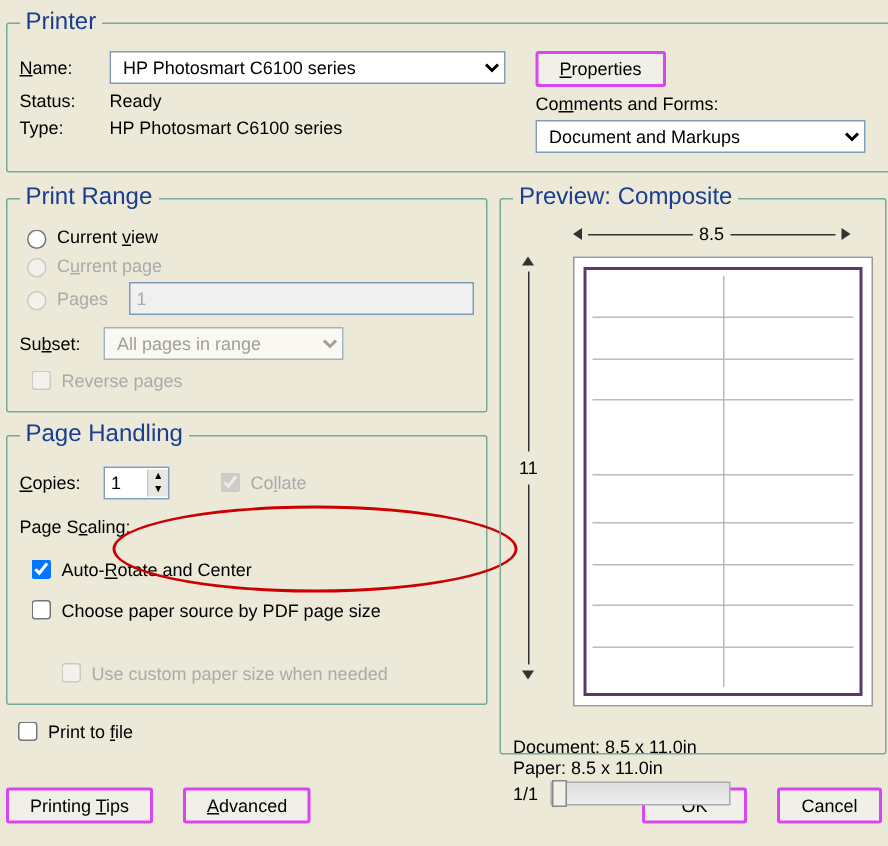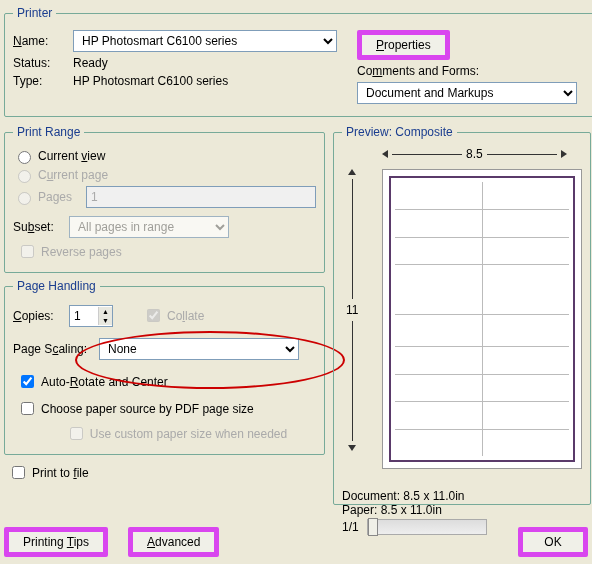--- a/index.html
+++ b/index.html
@@ -1,30 +1,30 @@
 <!DOCTYPE html>
 <html><head>
 <meta charset="utf-8">
 <style>
 * { box-sizing: border-box; font-family: "Segoe UI", Tahoma, sans-serif; font-size: 12px; }
 body { margin: 0; padding: 4px; background: #ece9d8; width: 592px; height: 564px; }
 
 fieldset { border: 1px solid #7a9; border-radius: 2px; margin: 2px 0 6px 0; padding: 6px 8px 8px 8px; position: relative; }
-fieldset legend { color: #1a3d8f; padding: 0 4px; font-size: 12px; }
+fieldset legend { color: #1a3d8f; padding: 0 4px; font-size: 16px; }
 
 .row { display: flex; align-items: center; margin: 4px 0; }
 .label { width: 60px; }
 .u { text-decoration: underline; }
 
 select, input[type=text] { border: 1px solid #7f9db9; background: #fff; padding: 2px 4px; height: 22px; }
 select { padding-right: 16px; }
 input[type=text].wide { width: 180px; }
 select.wide { width: 264px; }
 
-button { background: #f0f0e8; border: 5px solid #d946ef; border-radius: 2px; padding: 3px 14px; cursor: pointer; }
+button { background: #f0f0e8; border: 2px solid #d946ef; border-radius: 2px; padding: 3px 14px; cursor: pointer; }
 
 .layout { display: flex; gap: 8px; }
 .left-col { width: 330px; }
 .right-col { flex: 1; }
 
 .radio-row, .check-row { display: flex; align-items: center; margin: 3px 0; gap: 4px; }
 .disabled { color: #aaa; }
 input[disabled] { background: #f0f0f0; color: #aaa; }
 
 .spinner { display: inline-flex; align-items: center; border: 1px solid #7f9db9; background: #fff; height: 22px; }
@@ -131,31 +131,30 @@
               <span>▼</span>
             </div>
         </div>
         <div class="check-row disabled" style="margin-left:30px;">
             <input type="checkbox" disabled="" checked="" style="">
             <span>Co<span class="u">l</span>late</span>
           </div>
       </div>
       <div class="row" style="margin-top:10px;">
         <span style="width:86px">Page S<span class="u">c</span>aling:</span>
-        <select style="width:200px"><option>None</option></select>
       </div>
       <div class="check-row" style="margin-top:12px; margin-left:4px;">
           <input type="checkbox" checked="" style="">
           <span>Auto-<span class="u">R</span>otate and Center</span>
         </div>
       <div class="check-row" style="margin-top:8px; margin-left:4px;">
           <input type="checkbox" style="">
           <span>Choose paper source by PDF page size</span>
         </div>
-      <div class="check-row disabled" style="margin-top:6px; margin-left:24px;justify-content:center;">
+      <div class="check-row disabled" style="margin-top:23px; margin-left:24px;">
           <input type="checkbox" disabled="" style="">
           <span>Use custom paper size when needed</span>
         </div>
       <div class="ellipse"></div>
     </fieldset>
 
     <div class="check-row" style="margin:8px 0 0 4px;">
         <input type="checkbox" style="">
         <span>Print to <span class="u">f</span>ile</span>
       </div>
@@ -212,14 +211,15 @@
   </div>
 </div>
 
 <div class="bottom-bar">
   <div class="btn-group">
     <button>Printing <span class="u">T</span>ips</button>
     <button><span class="u">A</span>dvanced</button>
   </div>
   <div class="btn-group">
     <button style="min-width:70px;">OK</button>
+    <button style="min-width:70px;">Cancel</button>
   </div>
 </div>
 
 </body></html>

